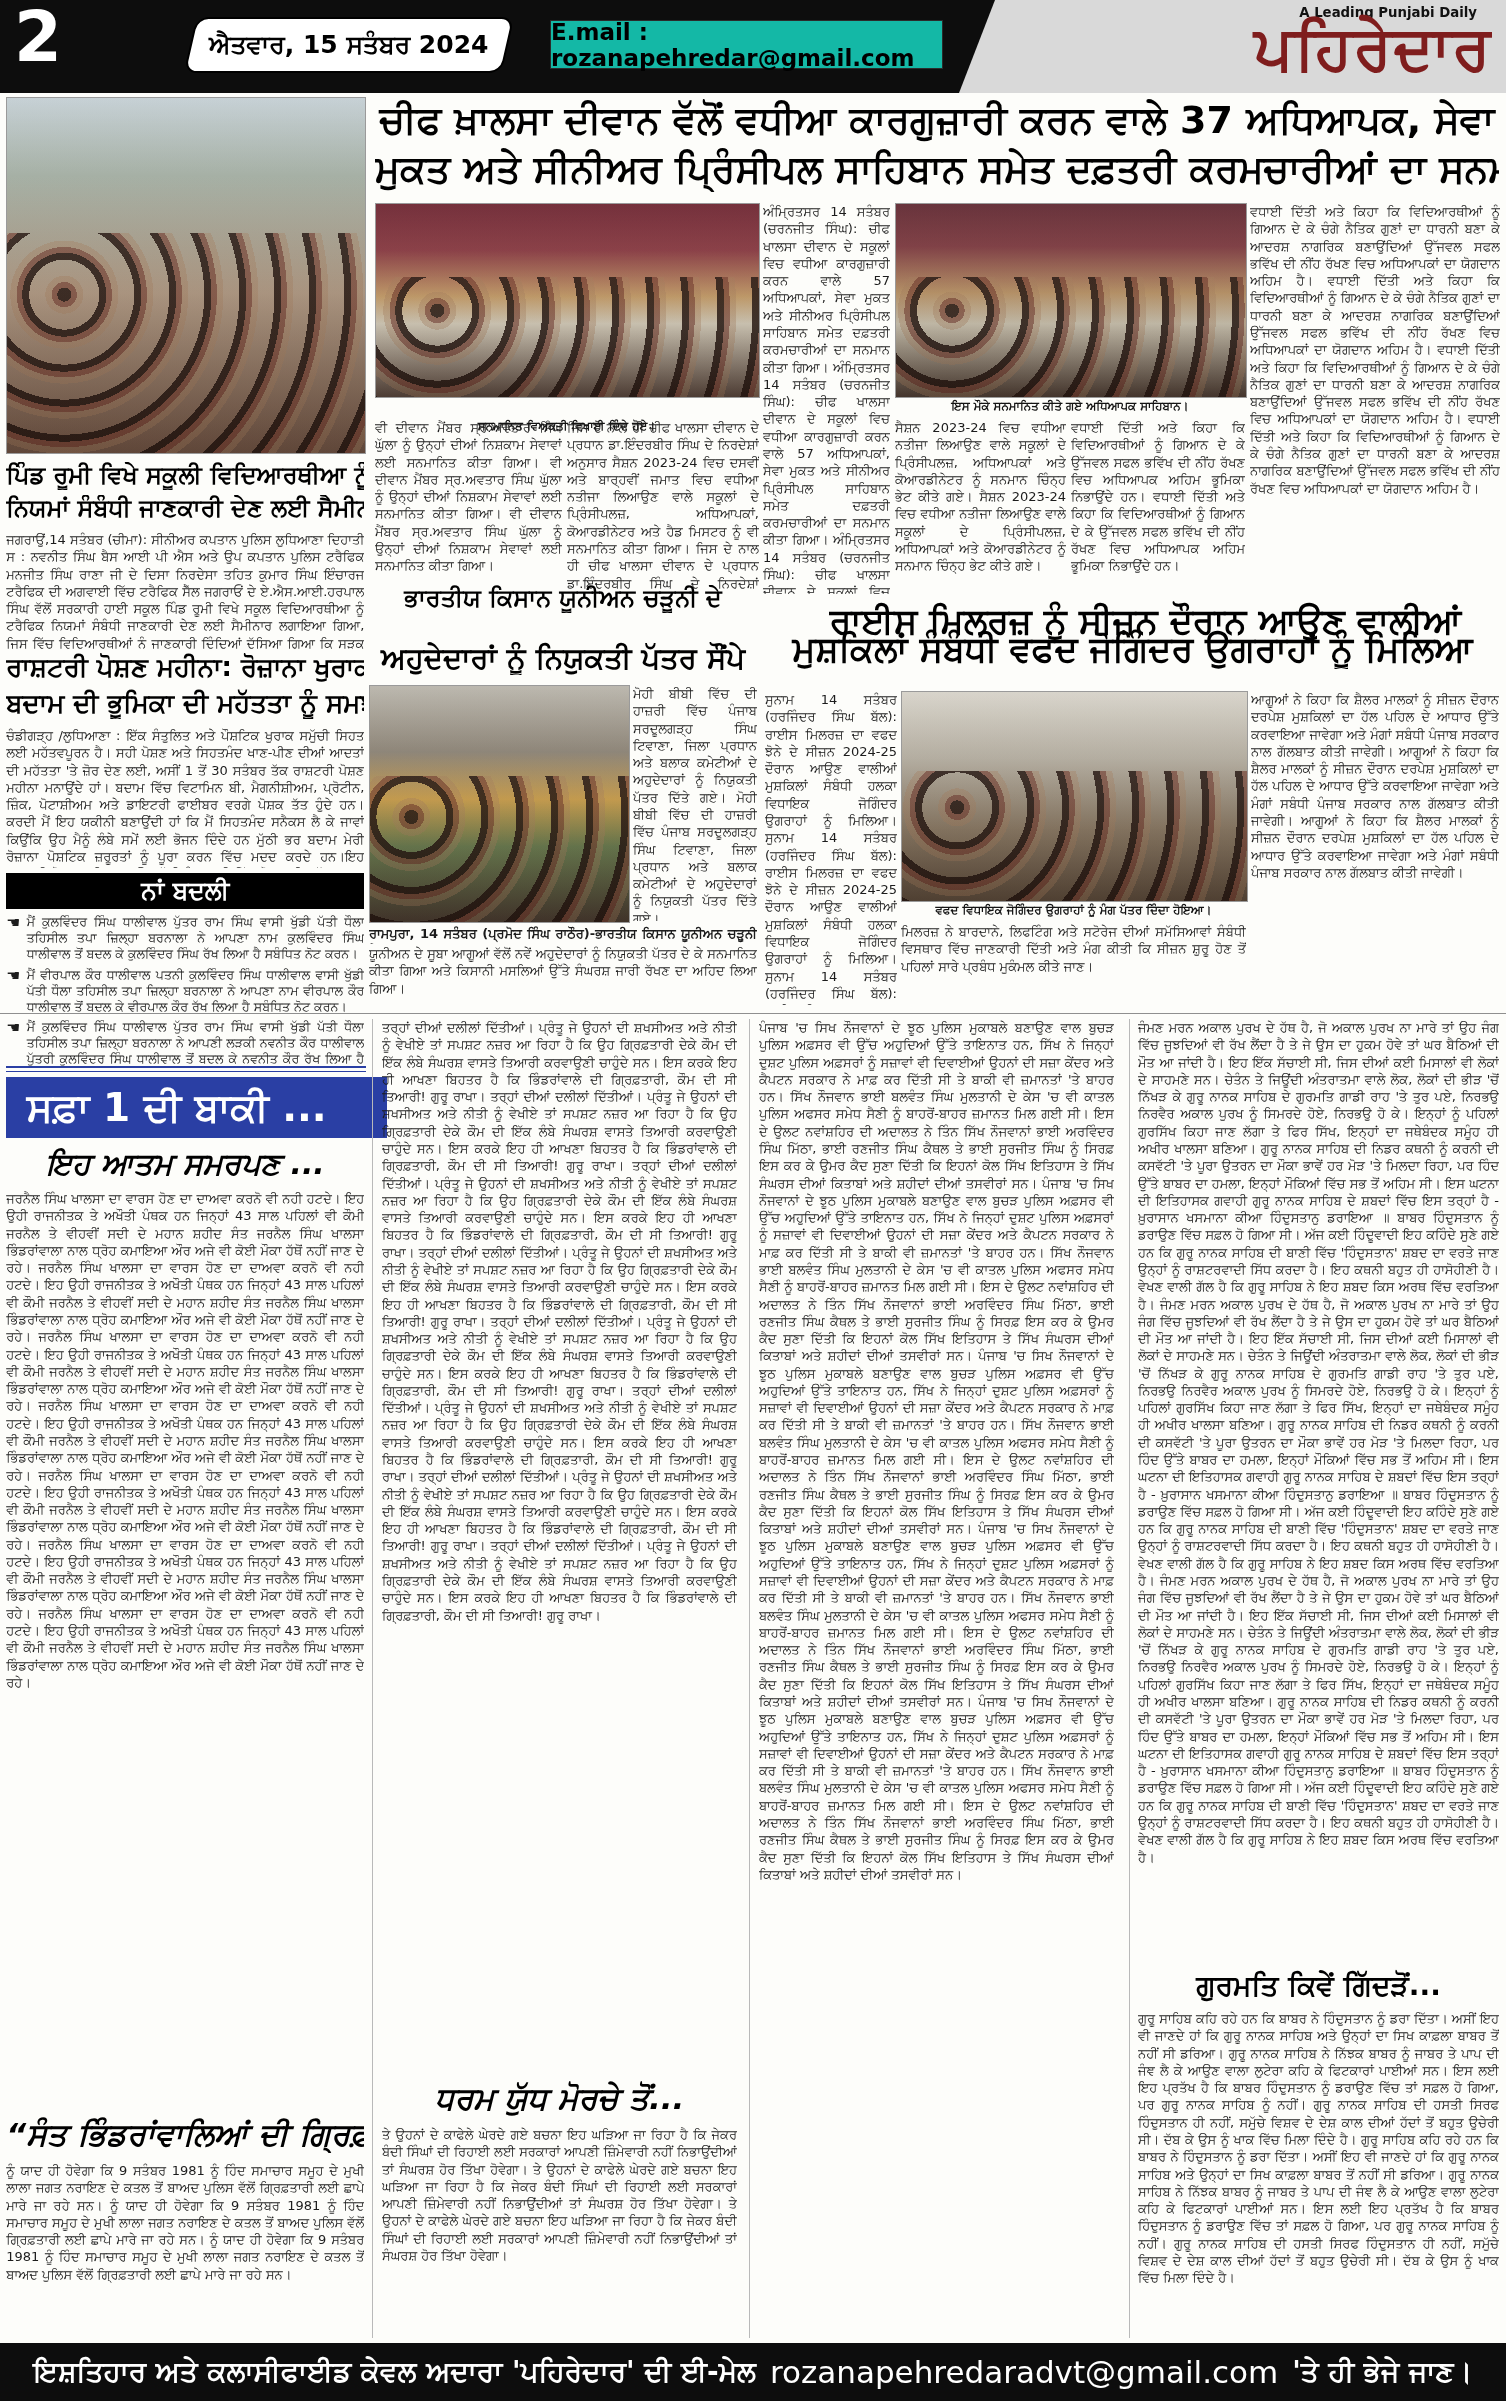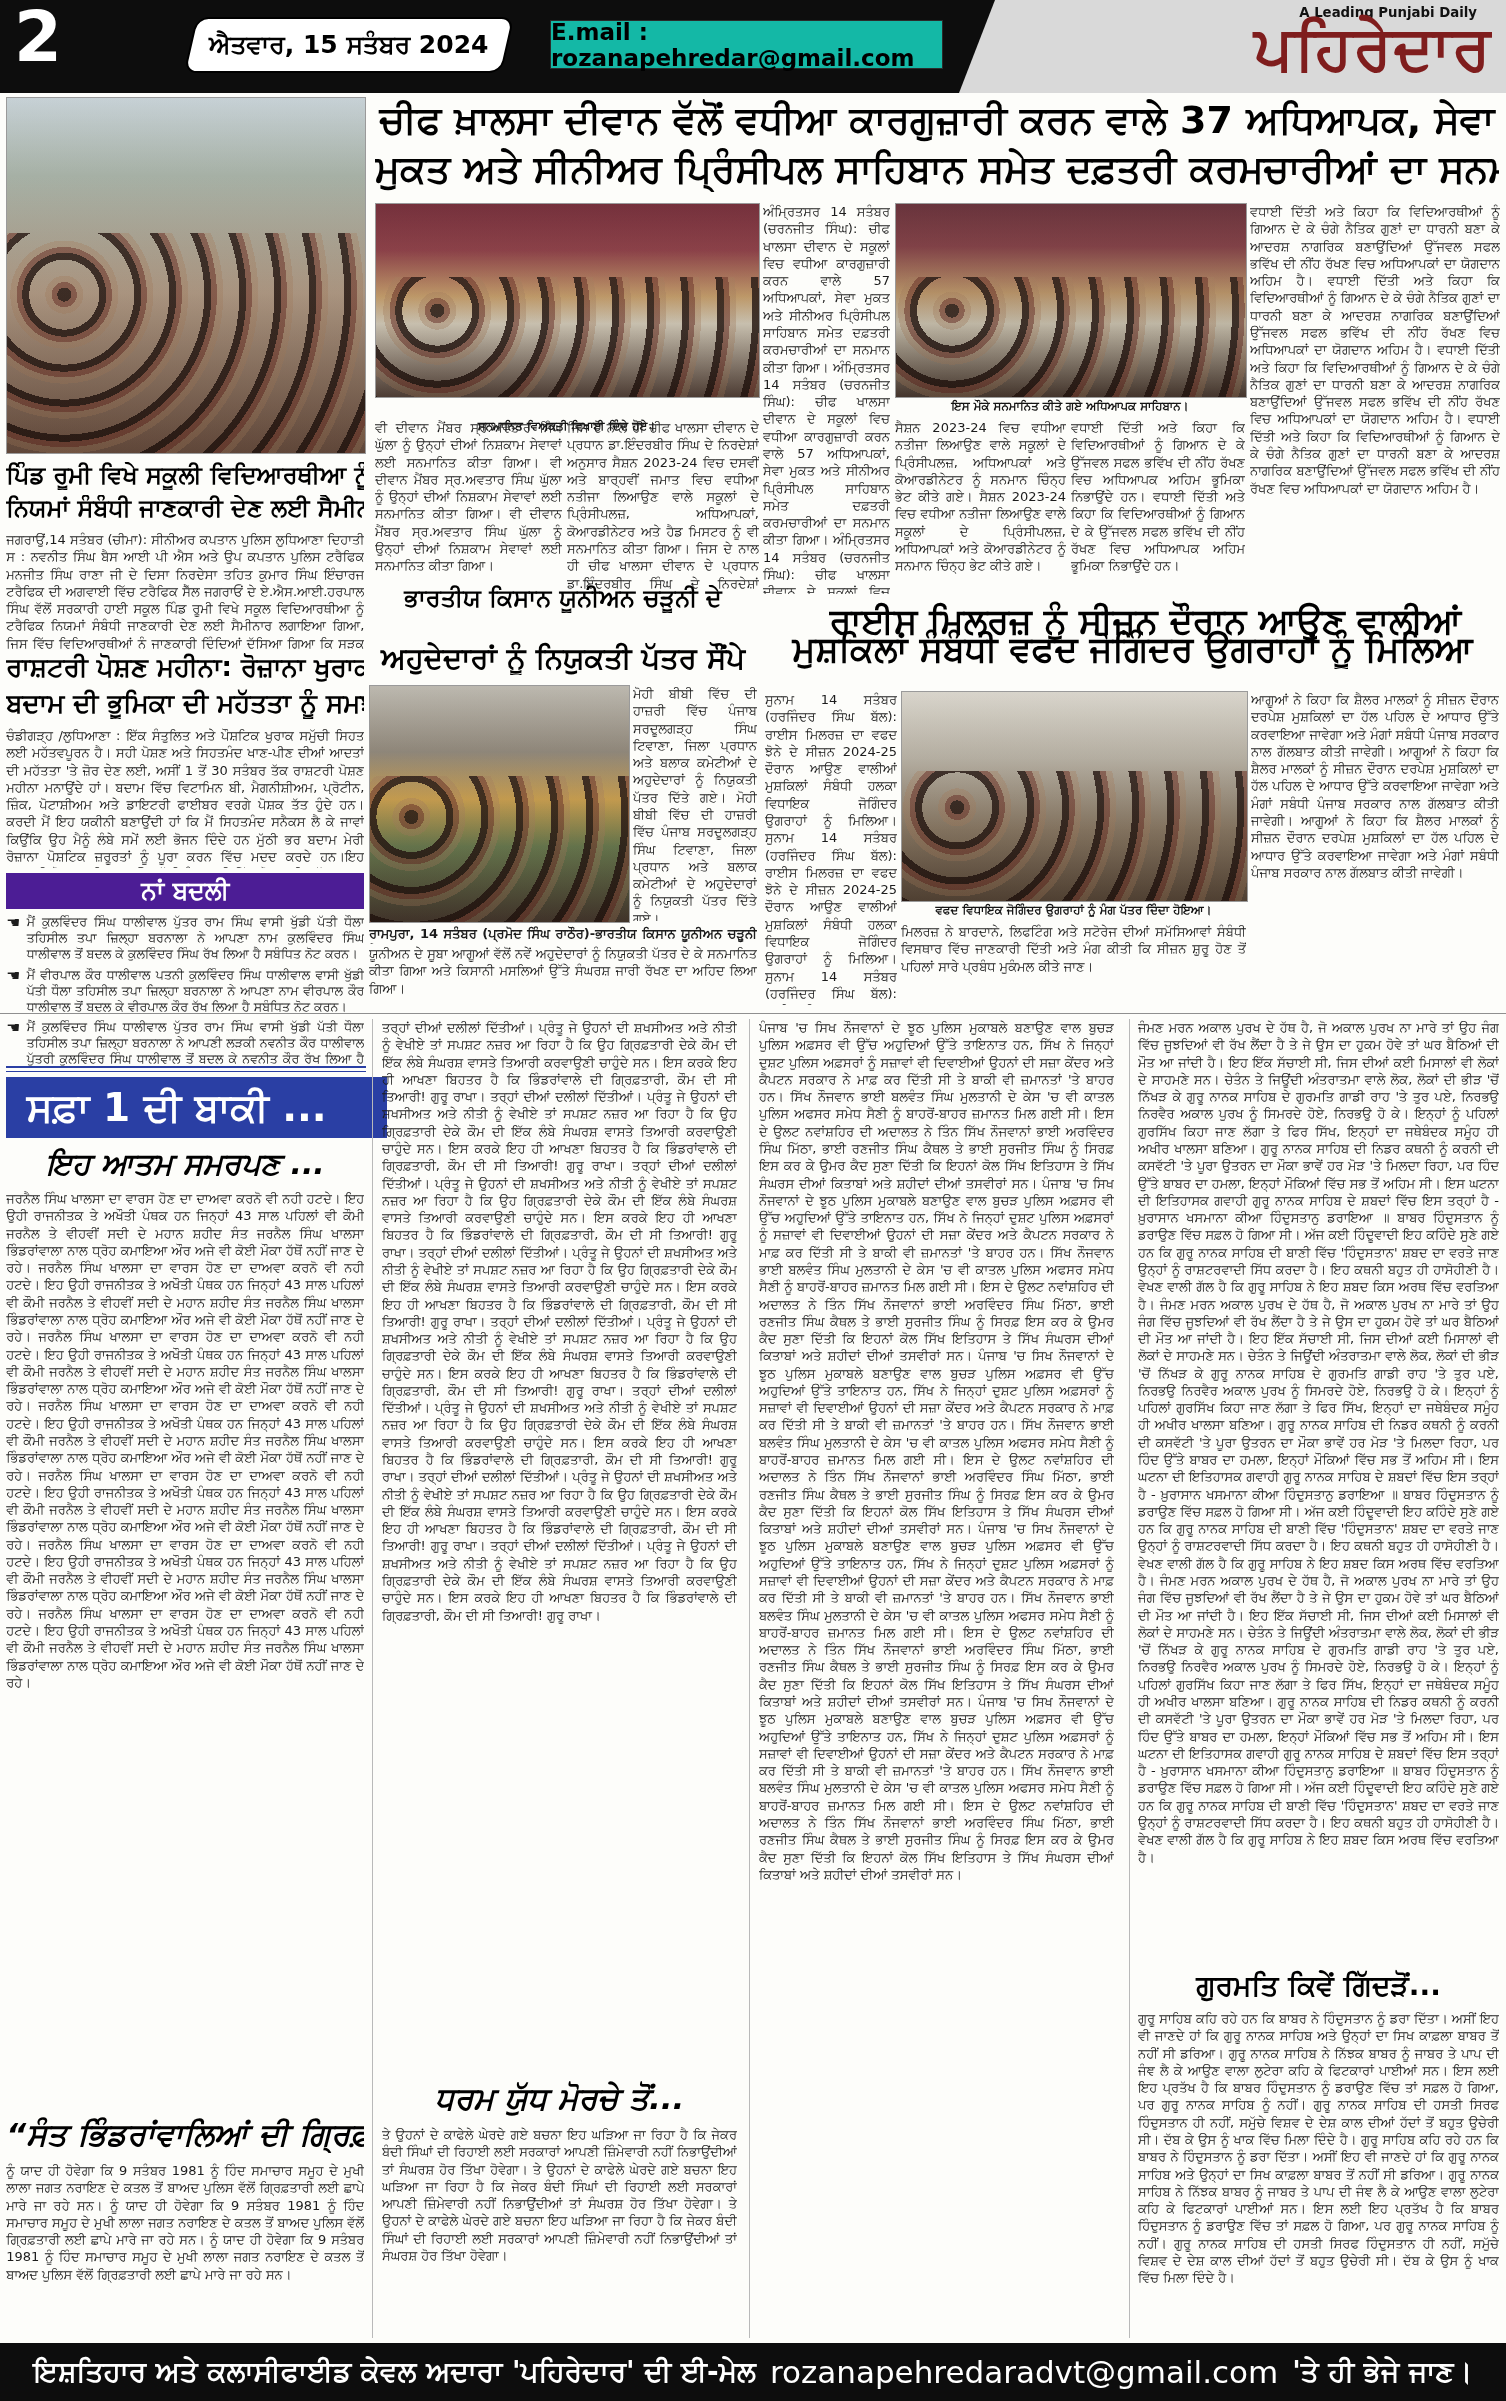--- a/index.html
+++ b/index.html
@@ -79,21 +79,21 @@
   <div class="body-col" style="left:1071px;top:419px;width:174px;height:174px;">ਵਧਾਈ ਦਿੱਤੀ ਅਤੇ ਕਿਹਾ ਕਿ ਵਿਦਿਆਰਥੀਆਂ ਨੂੰ ਗਿਆਨ ਦੇ ਕੇ ਉੱਜਵਲ ਸਫਲ ਭਵਿੱਖ ਦੀ ਨੀਂਹ ਰੱਖਣ ਵਿਚ ਅਧਿਆਪਕ ਅਹਿਮ ਭੂਮਿਕਾ ਨਿਭਾਉਂਦੇ ਹਨ। ਵਧਾਈ ਦਿੱਤੀ ਅਤੇ ਕਿਹਾ ਕਿ ਵਿਦਿਆਰਥੀਆਂ ਨੂੰ ਗਿਆਨ ਦੇ ਕੇ ਉੱਜਵਲ ਸਫਲ ਭਵਿੱਖ ਦੀ ਨੀਂਹ ਰੱਖਣ ਵਿਚ ਅਧਿਆਪਕ ਅਹਿਮ ਭੂਮਿਕਾ ਨਿਭਾਉਂਦੇ ਹਨ।</div>
 
   <div class="hl" style="left:6.3px;top:462px;width:358px;font-size:24px;">ਪਿੰਡ ਰੂਮੀ ਵਿਖੇ ਸਕੂਲੀ ਵਿਦਿਆਰਥੀਆ ਨੂੰ ਟਰੈਫਿਕ</div>
   <div class="hl" style="left:6.3px;top:495px;width:358px;font-size:24px;">ਨਿਯਮਾਂ ਸੰਬੰਧੀ ਜਾਣਕਾਰੀ ਦੇਣ ਲਈ ਸੈਮੀਨਾਰ ਲਗਾਇਆ</div>
   <div class="body-col" style="left:6.3px;top:531px;width:358px;height:118px;">ਜਗਰਾਉਂ,14 ਸਤੰਬਰ (ਚੀਮਾ): ਸੀਨੀਅਰ ਕਪਤਾਨ ਪੁਲਿਸ ਲੁਧਿਆਣਾ ਦਿਹਾਤੀ ਸ : ਨਵਨੀਤ ਸਿੰਘ ਬੈਸ ਆਈ ਪੀ ਐਸ ਅਤੇ ਉਪ ਕਪਤਾਨ ਪੁਲਿਸ ਟਰੈਫਿਕ ਮਨਜੀਤ ਸਿੰਘ ਰਾਣਾ ਜੀ ਦੇ ਦਿਸਾ ਨਿਰਦੇਸਾ ਤਹਿਤ ਕੁਮਾਰ ਸਿੰਘ ਇੰਚਾਰਜ ਟਰੈਫਿਕ ਦੀ ਅਗਵਾਈ ਵਿੱਚ ਟਰੈਫਿਕ ਸੈੱਲ ਜਗਰਾਓਂ ਦੇ ਏ.ਐਸ.ਆਈ.ਹਰਪਾਲ ਸਿੰਘ ਵੱਲੋਂ ਸਰਕਾਰੀ ਹਾਈ ਸਕੂਲ ਪਿੰਡ ਰੂਮੀ ਵਿਖੇ ਸਕੂਲ ਵਿਦਿਆਰਥੀਆ ਨੂੰ ਟਰੈਫਿਕ ਨਿਯਮਾਂ ਸੰਬੰਧੀ ਜਾਣਕਾਰੀ ਦੇਣ ਲਈ ਸੈਮੀਨਾਰ ਲਗਾਇਆ ਗਿਆ, ਜਿਸ ਵਿੱਚ ਵਿਦਿਆਰਥੀਆਂ ਨੂੰ ਜਾਣਕਾਰੀ ਦਿੰਦਿਆਂ ਦੱਸਿਆ ਗਿਆ ਕਿ ਸੜਕ ਤੇ ਹਮੇਸ਼ਾ ਟਰੈਫਿਕ ਨਿਯਮਾਂ ਦੀ ਪਾਲਣਾ ਕੀਤੀ ਜਾਵੇ ਤਾਂ ਜੋ ਕੀਮਤੀ ਜਾਨਾਂ ਨੂੰ ਸੜਕੀ ਹਾਦਸਿਆਂ ਵਿੱਚ ਜਾਂ ਰਗੜਿਆ ਕਸਿਤੀ ਜਾਣ ਤੋਂ ਬਚਾਇਆ ਜਾ ਸਕੇ।ਇਸ ਮੌਕੇ ਸਕੂਲ ਇੰਚਾਰਜ ਗਗਨਦੀਪ ਕੌਰ ਤੋਂ ਇਲਾਵਾ ਸਕੂਲ ਦਾ ਸਟਾਫ ਹਾਜ਼ਰ ਸੀ।</div>
 
   <div class="hl" style="left:6.3px;top:653px;width:358px;font-size:26px;">ਰਾਸ਼ਟਰੀ ਪੋਸ਼ਣ ਮਹੀਨਾ: ਰੋਜ਼ਾਨਾ ਖੁਰਾਕ ਵਿੱਚ</div>
   <div class="hl" style="left:6.3px;top:689px;width:358px;font-size:26px;">ਬਦਾਮ ਦੀ ਭੂਮਿਕਾ ਦੀ ਮਹੱਤਤਾ ਨੂੰ ਸਮਝਣਾ</div>
   <div class="body-col" style="left:6.3px;top:727px;width:358px;height:141px;">ਚੰਡੀਗੜ੍ਹ /ਲੁਧਿਆਣਾ : ਇੱਕ ਸੰਤੁਲਿਤ ਅਤੇ ਪੌਸ਼ਟਿਕ ਖੁਰਾਕ ਸਮੁੱਚੀ ਸਿਹਤ ਲਈ ਮਹੱਤਵਪੂਰਨ ਹੈ। ਸਹੀ ਪੋਸ਼ਣ ਅਤੇ ਸਿਹਤਮੰਦ ਖਾਣ-ਪੀਣ ਦੀਆਂ ਆਦਤਾਂ ਦੀ ਮਹੱਤਤਾ 'ਤੇ ਜ਼ੋਰ ਦੇਣ ਲਈ, ਅਸੀਂ 1 ਤੋਂ 30 ਸਤੰਬਰ ਤੱਕ ਰਾਸ਼ਟਰੀ ਪੋਸ਼ਣ ਮਹੀਨਾ ਮਨਾਉਂਦੇ ਹਾਂ। ਬਦਾਮ ਵਿੱਚ ਵਿਟਾਮਿਨ ਬੀ, ਮੈਗਨੀਸ਼ੀਅਮ, ਪ੍ਰੋਟੀਨ, ਜ਼ਿੰਕ, ਪੋਟਾਸ਼ੀਅਮ ਅਤੇ ਡਾਇਟਰੀ ਫਾਈਬਰ ਵਰਗੇ ਪੋਸ਼ਕ ਤੱਤ ਹੁੰਦੇ ਹਨ। ਕਰਦੀ ਮੈਂ ਇਹ ਯਕੀਨੀ ਬਣਾਉਂਦੀ ਹਾਂ ਕਿ ਮੈਂ ਸਿਹਤਮੰਦ ਸਨੈਕਸ ਲੈ ਕੇ ਜਾਵਾਂ ਕਿਉਂਕਿ ਉਹ ਮੈਨੂੰ ਲੰਬੇ ਸਮੇਂ ਲਈ ਭੋਜਨ ਦਿੰਦੇ ਹਨ ਮੁੱਠੀ ਭਰ ਬਦਾਮ ਮੇਰੀ ਰੋਜ਼ਾਨਾ ਪੋਸ਼ਟਿਕ ਜ਼ਰੂਰਤਾਂ ਨੂੰ ਪੂਰਾ ਕਰਨ ਵਿੱਚ ਮਦਦ ਕਰਦੇ ਹਨ।ਇਹ ਰਾਸ਼ਟਰੀ ਪੋਸ਼ਣ ਮਹੀਨਾ, ਆਉ ਸਮੁੱਚੀ ਤੰਦਰੁਸਤੀ ਵਿੱਚ ਪੋਸ਼ਣ ਦੀ ਮਹੱਤਵਪੂਰਨ ਭੂਮਿਕਾ ਨੂੰ ਮਾਨਤਾ ਦੇਣ ਲਈ ਵਚਨਬੱਧ ਹੋਈਏ।</div>
 
-  <div class="maroon-bar" style="left:6.3px;top:873px;width:358px;height:36px;background:#4c1d95;font-size:25px;">ਨਾਂ ਬਦਲੀ</div>
+  <div class="maroon-bar" style="left:6.3px;top:873px;width:358px;height:36px;background:#000000;font-size:25px;">ਨਾਂ ਬਦਲੀ</div>
   <div class="body-col" style="left:6.3px;top:914px;width:358px;height:154px;font-size:12.6px;line-height:1.27;">
     <div class="notice">
       <span class="b">☚</span>
       <span>ਮੈਂ ਕੁਲਵਿੰਦਰ ਸਿੰਘ ਧਾਲੀਵਾਲ ਪੁੱਤਰ ਰਾਮ ਸਿੰਘ ਵਾਸੀ ਖੁੱਡੀ ਪੱਤੀ ਧੌਲਾ ਤਹਿਸੀਲ ਤਪਾ ਜ਼ਿਲ੍ਹਾ ਬਰਨਾਲਾ ਨੇ ਆਪਣਾ ਨਾਮ ਕੁਲਵਿੰਦਰ ਸਿੰਘ ਧਾਲੀਵਾਲ ਤੋਂ ਬਦਲ ਕੇ ਕੁਲਵਿੰਦਰ ਸਿੰਘ ਰੱਖ ਲਿਆ ਹੈ ਸਬੰਧਿਤ ਨੋਟ ਕਰਨ।</span>
     </div>
     <div class="notice">
       <span class="b">☚</span>
       <span>ਮੈਂ ਵੀਰਪਾਲ ਕੌਰ ਧਾਲੀਵਾਲ ਪਤਨੀ ਕੁਲਵਿੰਦਰ ਸਿੰਘ ਧਾਲੀਵਾਲ ਵਾਸੀ ਖੁੱਡੀ ਪੱਤੀ ਧੌਲਾ ਤਹਿਸੀਲ ਤਪਾ ਜ਼ਿਲ੍ਹਾ ਬਰਨਾਲਾ ਨੇ ਆਪਣਾ ਨਾਮ ਵੀਰਪਾਲ ਕੌਰ ਧਾਲੀਵਾਲ ਤੋਂ ਬਦਲ ਕੇ ਵੀਰਪਾਲ ਕੌਰ ਰੱਖ ਲਿਆ ਹੈ ਸਬੰਧਿਤ ਨੋਟ ਕਰਨ।</span>
     </div>
     <div class="notice">

